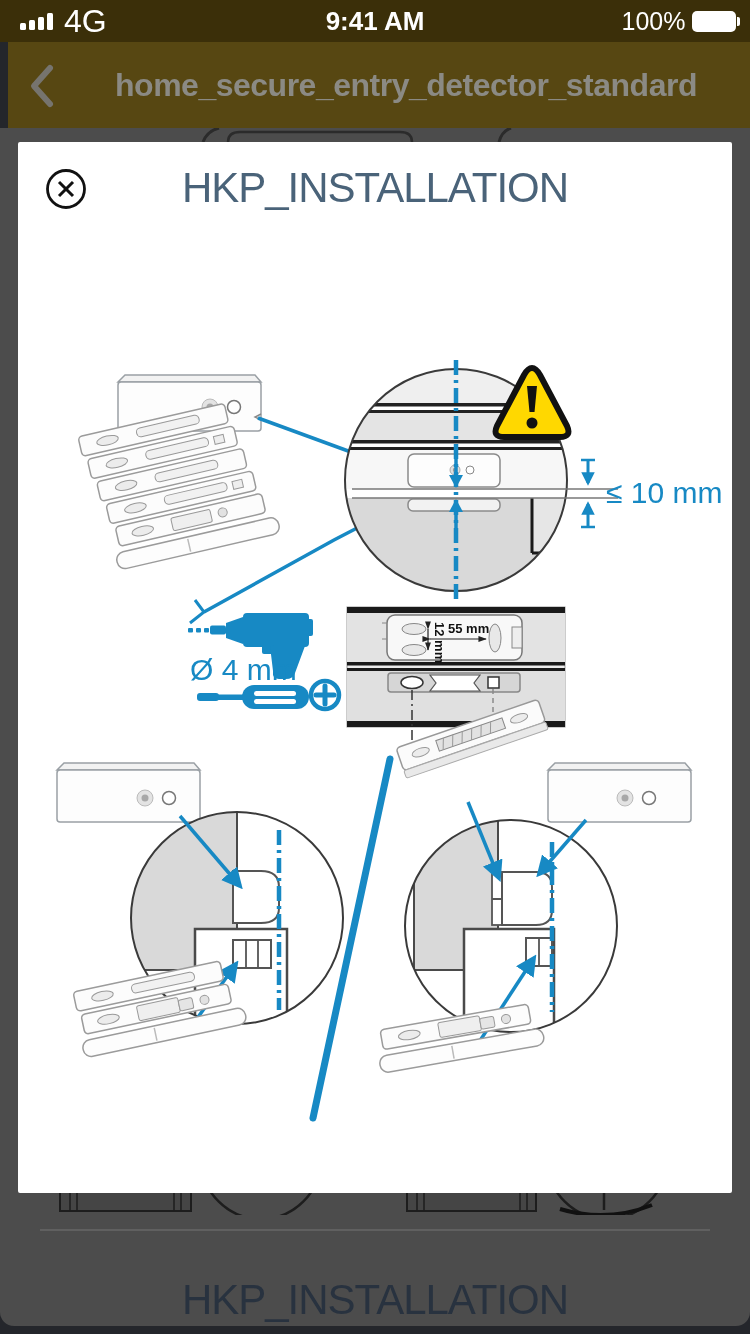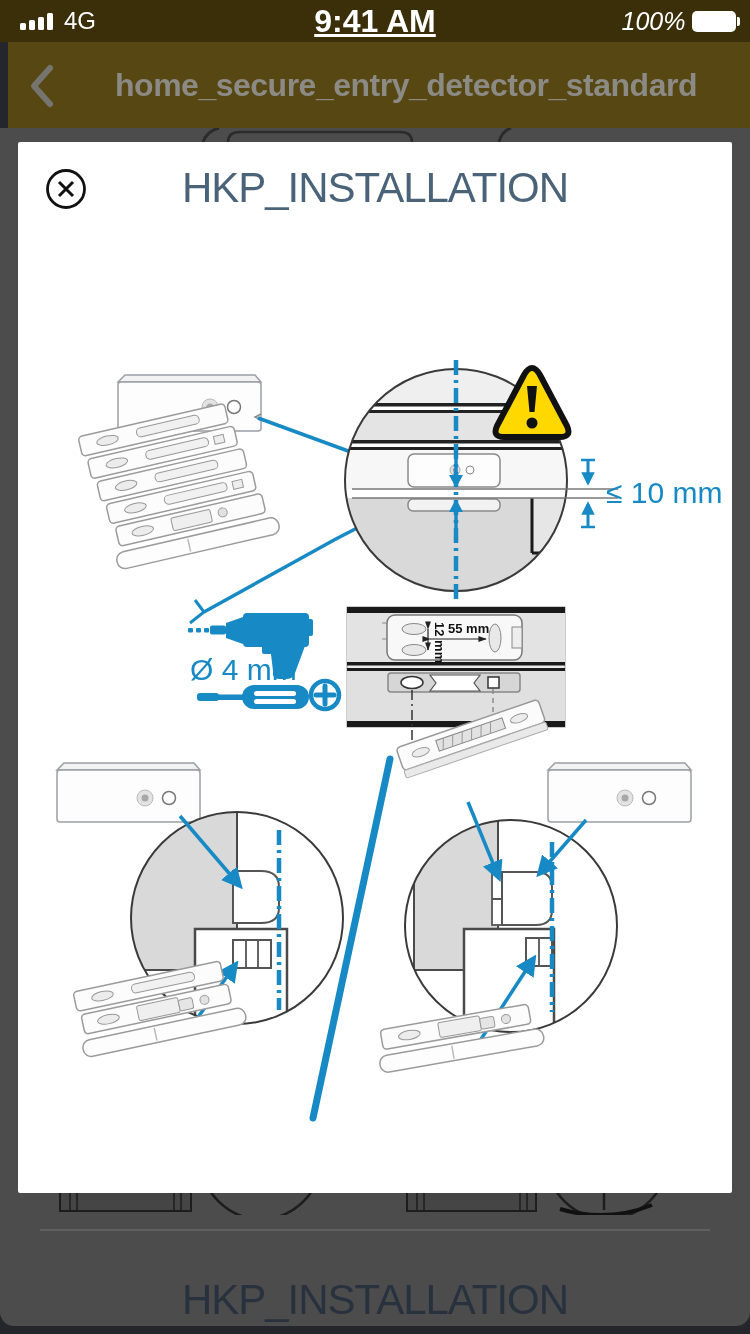--- a/index.html
+++ b/index.html
@@ -6,23 +6,23 @@
   body{background:#17181b;font-family:"Liberation Sans","DejaVu Sans",sans-serif;}
   .screen{position:relative;width:750px;height:1334px;margin:0 auto;overflow:hidden;background:#24262b;}
 
   
   .statusbar{position:absolute;left:0;top:0;width:750px;height:42px;background:#3b2f09;color:#fff;}
   .sb-left{position:absolute;left:20px;top:0;height:42px;display:flex;align-items:center;gap:9px;}
   .signal{display:flex;align-items:flex-end;gap:3px;height:18px;}
   .signal span{display:block;width:6px;background:#fff;border-radius:1.5px;}
   .sg1{height:7px;}.sg2{height:10px;}.sg3{height:13px;}.sg4{height:17px;}
   .carrier{font-size:25px;letter-spacing:-0.3px;}
-  .network{font-size:24px;margin-left:2px;}
-  .sb-time{position:absolute;left:0;right:0;top:0;height:42px;display:flex;align-items:center;justify-content:center;font-size:32px;font-weight:700;color:#fff;text-decoration:underline;}
-  .sb-right{position:absolute;right:10px;top:0;height:42px;display:flex;align-items:center;gap:6px;font-style:italic;}
+  .network{font-size:32px;margin-left:2px;}
+  .sb-time{position:absolute;left:0;right:0;top:0;height:42px;display:flex;align-items:center;justify-content:center;font-size:26px;font-weight:700;color:#fff;}
+  .sb-right{position:absolute;right:10px;top:0;height:42px;display:flex;align-items:center;gap:6px;}
   .bat-pct{font-size:25px;}
   .battery{display:flex;align-items:center;}
   .bat-body{width:44px;height:21px;background:#fff;border-radius:5px;}
   .bat-tip{width:3px;height:9px;background:#fff;border-radius:0 2px 2px 0;margin-left:1.5px;}
 
   
   .navbar{position:absolute;left:8px;top:42px;width:750px;height:86px;background:#574712;}
   .back-btn{position:absolute;left:14px;top:20px;width:40px;height:48px;display:flex;align-items:center;justify-content:center;background:none;border:none;padding:0;}
   .nav-title{position:absolute;left:60px;right:14px;top:0;height:86px;display:flex;align-items:center;justify-content:center;
     font-size:32px;font-weight:700;letter-spacing:-0.5px;color:#8b8a84;white-space:nowrap;overflow:hidden;}

